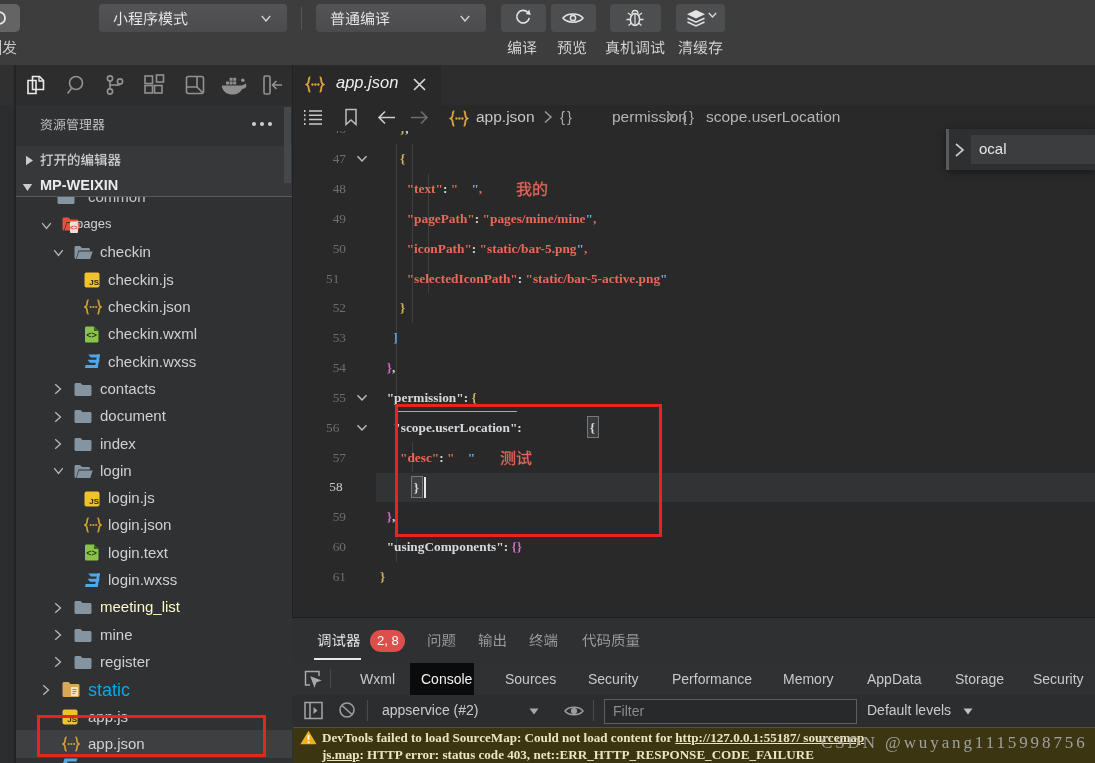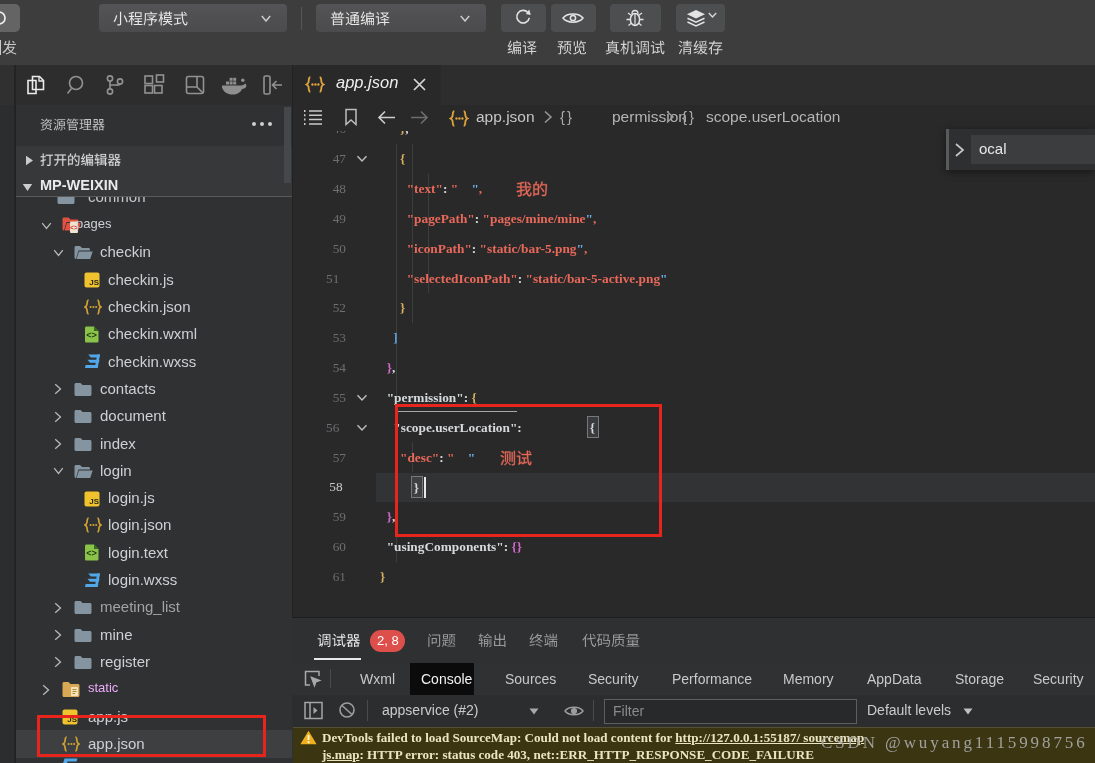--- a/index.html
+++ b/index.html
@@ -273,21 +273,21 @@
 <path d="M1.6 11.1 H14.4 L13.6 14 H1 Z"></path>
 <path d="M16 0.5 L13.6 14 H10.8 L13.2 0.5 Z"></path>
   </svg>
 <div class="abs" style="left:108px;top:571.0px;color:#ced1d3;font-size:15px">login.wxss</div>
 <svg class="abs" style="left:54px;top:601.8px" width="8" height="12" viewBox="0 0 8 12">
     <path d="M1.2 1.2 L6.5 6 L1.2 10.8" stroke="#b8b8b8" stroke-width="1.3" fill="none"></path>
   </svg>
 <svg class="abs" style="left:74px;top:600.3px" width="18" height="15" viewBox="0 0 18 15" fill="#8494a0">
 <path d="M0.5 2.5 C0.5 1.7 1.2 1 2 1 H6.5 L8.5 3 H16 C16.8 3 17.5 3.7 17.5 4.5 V12.5 C17.5 13.3 16.8 14 16 14 H2 C1.2 14 0.5 13.3 0.5 12.5 Z"></path>
   </svg>
-<div class="abs" style="left:100px;top:598.3px;color:#a3a3a3;font-size:15px">meeting_list</div>
+<div class="abs" style="left:100px;top:598.3px;color:#fef9c3;font-size:15px">meeting_list</div>
 <svg class="abs" style="left:54px;top:629.1px" width="8" height="12" viewBox="0 0 8 12">
     <path d="M1.2 1.2 L6.5 6 L1.2 10.8" stroke="#b8b8b8" stroke-width="1.3" fill="none"></path>
   </svg>
 <svg class="abs" style="left:74px;top:627.6px" width="18" height="15" viewBox="0 0 18 15" fill="#8494a0">
 <path d="M0.5 2.5 C0.5 1.7 1.2 1 2 1 H6.5 L8.5 3 H16 C16.8 3 17.5 3.7 17.5 4.5 V12.5 C17.5 13.3 16.8 14 16 14 H2 C1.2 14 0.5 13.3 0.5 12.5 Z"></path>
   </svg>
 <div class="abs" style="left:100px;top:625.6px;color:#ced1d3;font-size:15px">mine</div>
 <svg class="abs" style="left:54px;top:656.4px" width="8" height="12" viewBox="0 0 8 12">
     <path d="M1.2 1.2 L6.5 6 L1.2 10.8" stroke="#b8b8b8" stroke-width="1.3" fill="none"></path>
   </svg>
@@ -296,21 +296,21 @@
   </svg>
 <div class="abs" style="left:100px;top:652.9px;color:#ced1d3;font-size:15px">register</div>
 <svg class="abs" style="left:42px;top:683.7px" width="8" height="12" viewBox="0 0 8 12">
     <path d="M1.2 1.2 L6.5 6 L1.2 10.8" stroke="#b8b8b8" stroke-width="1.3" fill="none"></path>
   </svg>
 <svg class="abs" style="left:62px;top:680.7px" width="18" height="17" viewBox="0 0 18 17">
 <path d="M0.5 2.5 C0.5 1.7 1.2 1 2 1 H6.5 L8.5 3 H16 C16.8 3 17.5 3.7 17.5 4.5 V14.5 C17.5 15.3 16.8 16 16 16 H2 C1.2 16 0.5 15.3 0.5 14.5 Z" fill="#d8a855"></path>
 <rect x="9" y="6" width="7" height="9" rx="0.8" fill="#f3e3bb"></rect>
 <path d="M10.5 8.5 H14.5 M10.5 10.5 H14.5 M10.5 12.5 H13" stroke="#b08830" stroke-width="1"></path>
   </svg>
-<div class="abs" style="left:88px;top:680.2px;color:#f0abfc;font-size:13px">static</div>
+<div class="abs" style="left:88px;top:680.2px;color:#0ea5e9;font-size:18px">static</div>
 <svg class="abs" style="left:62px;top:709.0px" width="16" height="16" viewBox="0 0 16 16">
 <rect x="0.5" y="0.5" width="15" height="15" rx="2" fill="#f0c22e"></rect>
 <text x="10.2" y="13" font-family="Liberation Sans" font-size="8" font-weight="bold" fill="#2a2a1a" text-anchor="middle">JS</text>
   </svg>
 <div class="abs" style="left:88px;top:707.5px;color:#ced1d3;font-size:15px">app.js</div>
 <div class="abs" style="left:0;top:730.3px;width:292px;height:27.3px;background:#3d3f41"></div>
 <svg class="abs" style="left:62px;top:735.8000000000001px" width="18" height="16" viewBox="0 0 18 16">
 <path d="M4.6 1.2 C2.8 1.2 3.4 4 2.8 6 C2.5 7 1.8 7.6 1 8 C1.8 8.4 2.5 9 2.8 10 C3.4 12 2.8 14.8 4.6 14.8" fill="none" stroke="#cf9f34" stroke-width="1.7"></path>
 <path d="M13.4 1.2 C15.2 1.2 14.6 4 15.2 6 C15.5 7 16.2 7.6 17 8 C16.2 8.4 15.5 9 15.2 10 C14.6 12 15.2 14.8 13.4 14.8" fill="none" stroke="#cf9f34" stroke-width="1.7"></path>
 <circle cx="6.6" cy="8" r="1.1" fill="#cf9f34"></circle>

